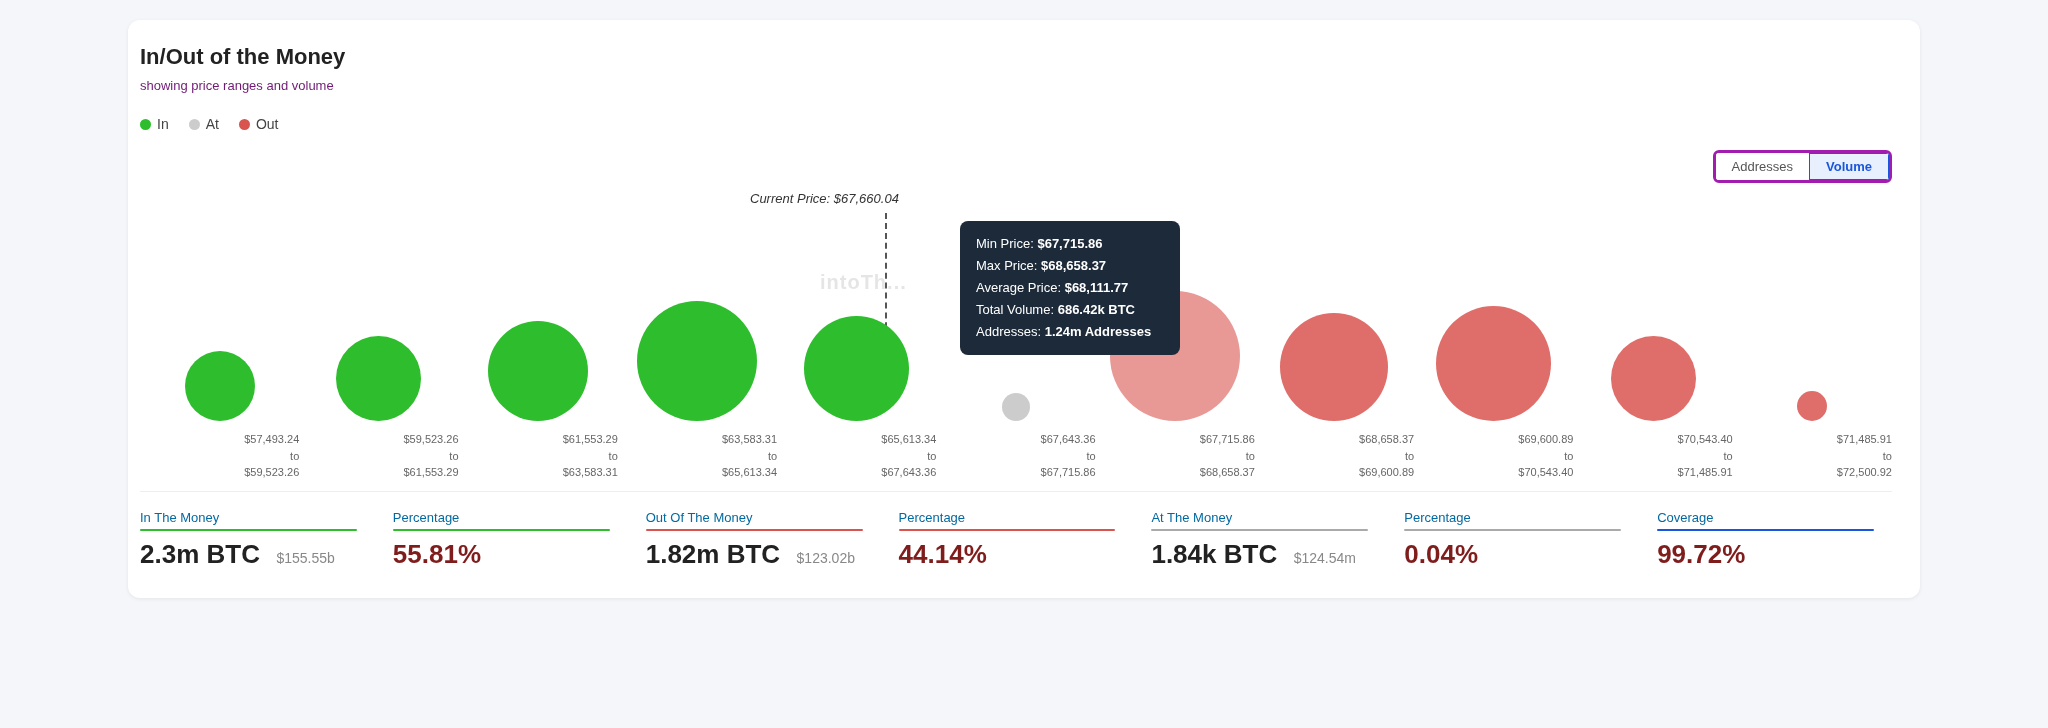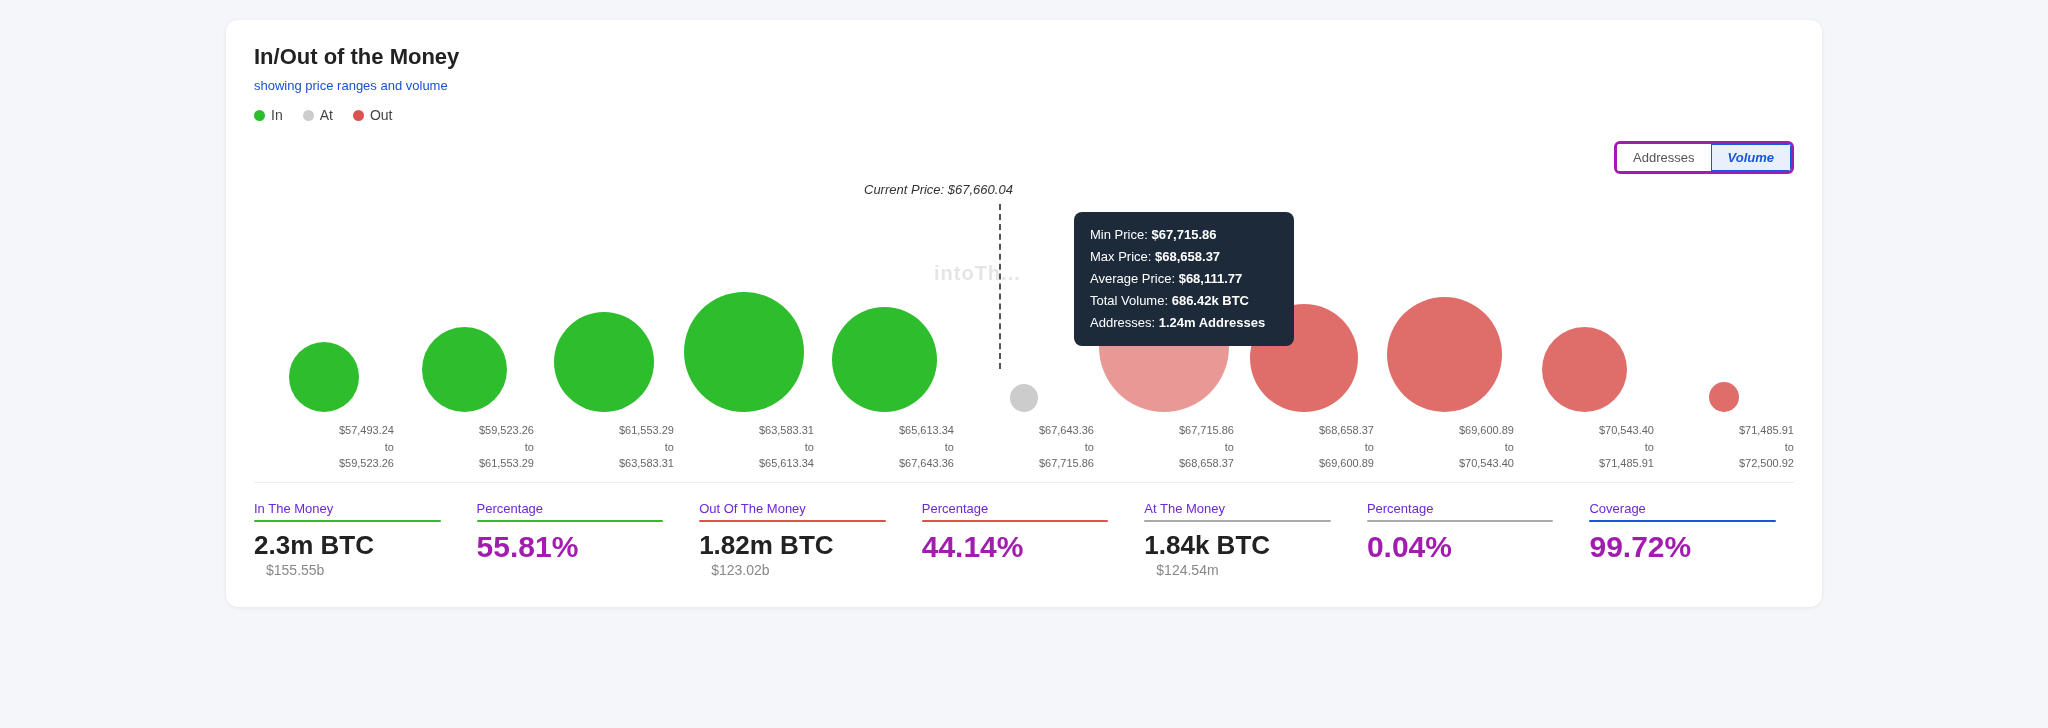--- a/index.html
+++ b/index.html
@@ -7,36 +7,36 @@
       font-family: -apple-system, BlinkMacSystemFont, 'Segoe UI', Arial, sans-serif;
       background: #f5f6fa;
       min-height: 728px;
       display: flex;
       align-items: flex-start;
       justify-content: center;
     }
     .card {
       background: #fff;
       border-radius: 12px;
-      padding: 24px 28px 28px 28px;
-      width: 1596px;
+      padding: 24px 28px 28px 12px;
+      width: 1792px;
       max-width: 2000px;
       margin: 20px;
       box-shadow: 0 1px 4px rgba(0,0,0,0.07);
     }
     .title {
       font-size: 22px;
       font-weight: 600;
       color: #222;
       margin-bottom: 8px;
     }
     .subtitle {
       font-size: 13px;
-      color: #1d4ed8;
-      margin-bottom: 14px;
+      color: #701a75;
+      margin-bottom: 23px;
     }
     .legend {
       display: flex;
       align-items: center;
       gap: 20px;
       margin-bottom: 18px;
       font-size: 14px;
       color: #444;
     }
     .legend-item {
@@ -68,21 +68,20 @@
       background: #fff;
       border: none;
       color: #555;
       outline: none;
     }
     .toggle-btn.active {
       background: #e8f0fe;
       color: #1a56db;
       font-weight: 600;
       border: 1.5px solid #1a56db;
-      font-style: italic;
     }
     .chart-area {
       position: relative;
       height: 230px;
       margin-bottom: 10px;
     }
     .current-price-label {
       position: absolute;
       top: 0px;
       left: 610px;
@@ -163,21 +162,21 @@
       gap: 0;
     }
     .stat-block {
       flex: 1;
       padding: 0 18px;
       border-right: none;
     }
     .stat-block:first-child { padding-left: 0; }
     .stat-label {
       font-size: 13px;
-      color: #6d28d9;
+      color: #0369a1;
       margin-bottom: 4px;
       font-weight: 500;
     }
     .stat-underline {
       height: 2px;
       margin-bottom: 8px;
       border-radius: 2px;
     }
     .stat-underline.green { background: #2dbd2d; }
     .stat-underline.red { background: #d9534f; }
@@ -188,23 +187,23 @@
       font-weight: 700;
       color: #222;
     }
     .stat-sub {
       font-size: 14px;
       color: #888;
       font-weight: 400;
       margin-left: 12px;
     }
     .stat-percent {
-      font-size: 30px;
+      font-size: 26px;
       font-weight: 700;
-      color: #a21caf;
+      color: #7f1d1d;
     }
     .watermark {
       position: absolute;
       top: 80px;
       left: 680px;
       font-size: 20px;
       color: rgba(180,180,180,0.35);
       font-weight: 700;
       pointer-events: none;
       letter-spacing: 1px;

